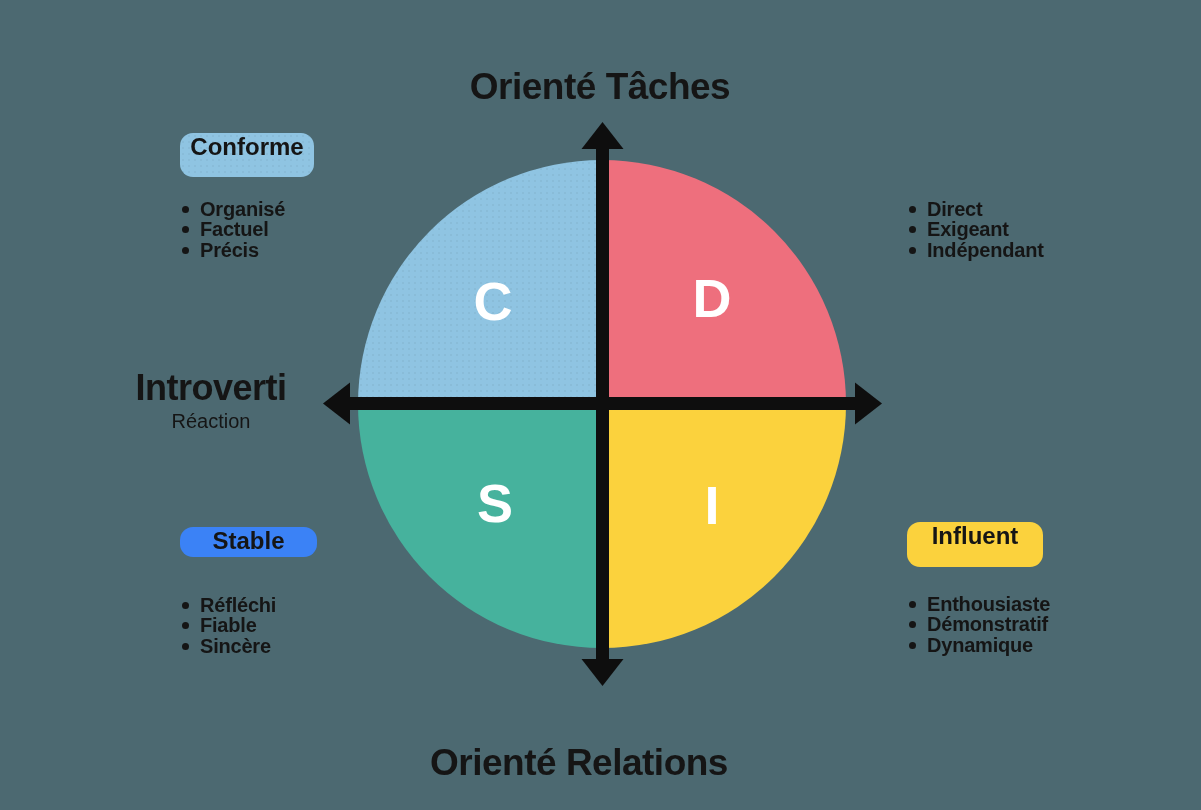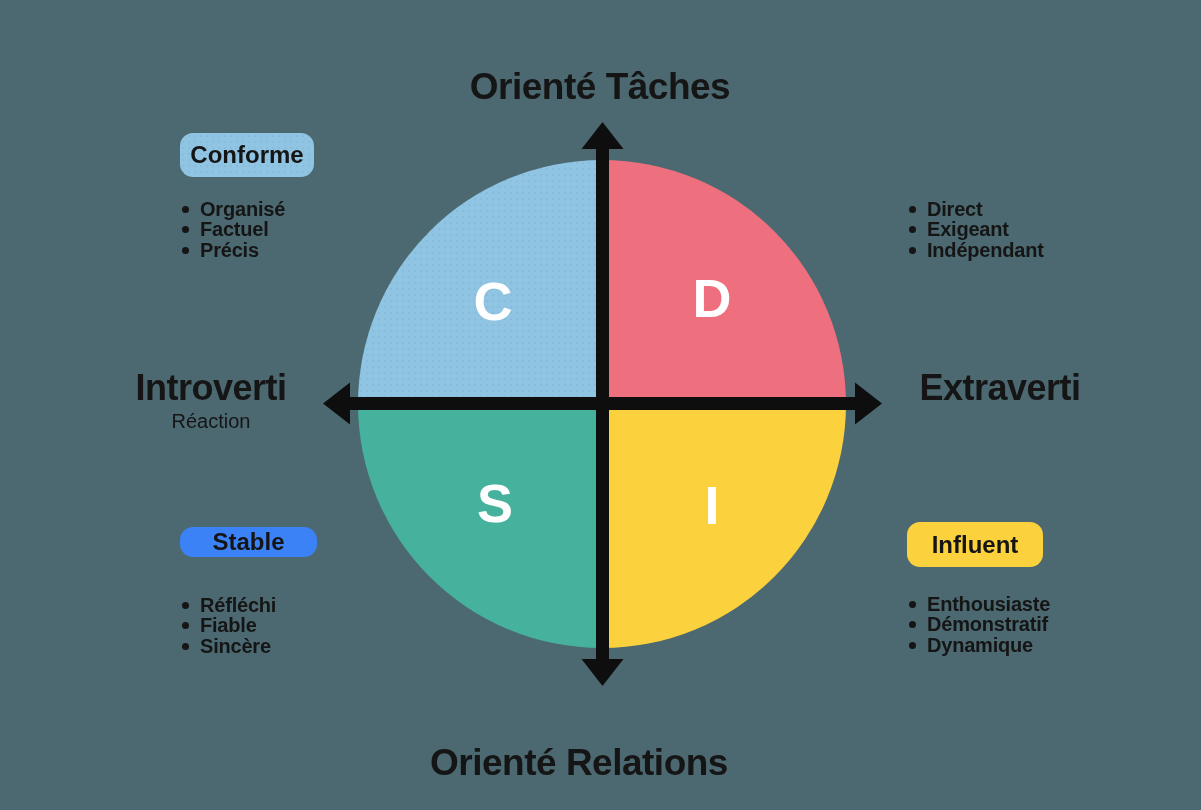--- a/index.html
+++ b/index.html
@@ -20,21 +20,21 @@
 
   svg.axes { position:absolute; left:0; top:0; }
 
   .axis-title { position:absolute; transform:translateX(-50%); font-weight:700;
                 font-size:37px; color:#151515; letter-spacing:-0.5px; white-space:nowrap; }
   .side-label { position:absolute; transform:translateX(-50%); text-align:center;
                 color:#151515; white-space:nowrap; }
   .side-label .main { font-weight:700; font-size:36px; line-height:1.0; display:block; letter-spacing:-0.5px;}
   .side-label .sub  { font-weight:400; font-size:20px; line-height:1.2; display:block; margin-top:3px;}
 
-  .badge { position:absolute; border-radius:13px; display:flex; align-items:center;
+  .badge { position:absolute; border-radius:13px; display:flex; 
            justify-content:center; font-weight:700; font-size:24px; color:#151515; }
   .badge.b-c { background-image: radial-gradient(rgba(0,0,0,0.04) 0.8px, transparent 1.4px); background-size:6px 6px; }
 
   ul.traits { position:absolute; list-style:none; }
   ul.traits li { display:flex; align-items:center; height:20.5px; font-weight:700;
                  font-size:20px; color:#151515; letter-spacing:-0.2px; }
   ul.traits .dot { width:7px; height:7px; border-radius:50%; background:#151515;
                    margin-right:11px; flex:0 0 auto; }
 </style>
 </head>
@@ -62,21 +62,20 @@
   </svg>
 
   <div class="axis-title" style="left:600px; top:66px;">Orienté Tâches</div>
   <div class="axis-title" style="left:579px; top:706px;margin-top:36px;">Orienté Relations</div>
 
   <div class="side-label" style="left:211px; top:370px;">
     <span class="main">Introverti</span>
     <span class="sub">Réaction</span>
   </div>
   <div class="side-label" style="left:1000px; top:370px;">
-    <span class="main">Extraverti</span>
   </div>
 
   <div class="badge b-c" style="left: 180px; top: 133px; width: 134px; height: 44px; background-color: rgb(143, 196, 226);">
     <span>Conforme</span>
   </div>
   <div class="badge" style="left: 180px; top: 527px; width: 137px; height: 30px; background-color: #3b82f6;">
     <span>Stable</span>
   </div>
   <div class="badge" style="left: 907px; top: 522px; width: 136px; height: 45px; background-color: rgb(251, 210, 61);">
     <span>Influent</span>

